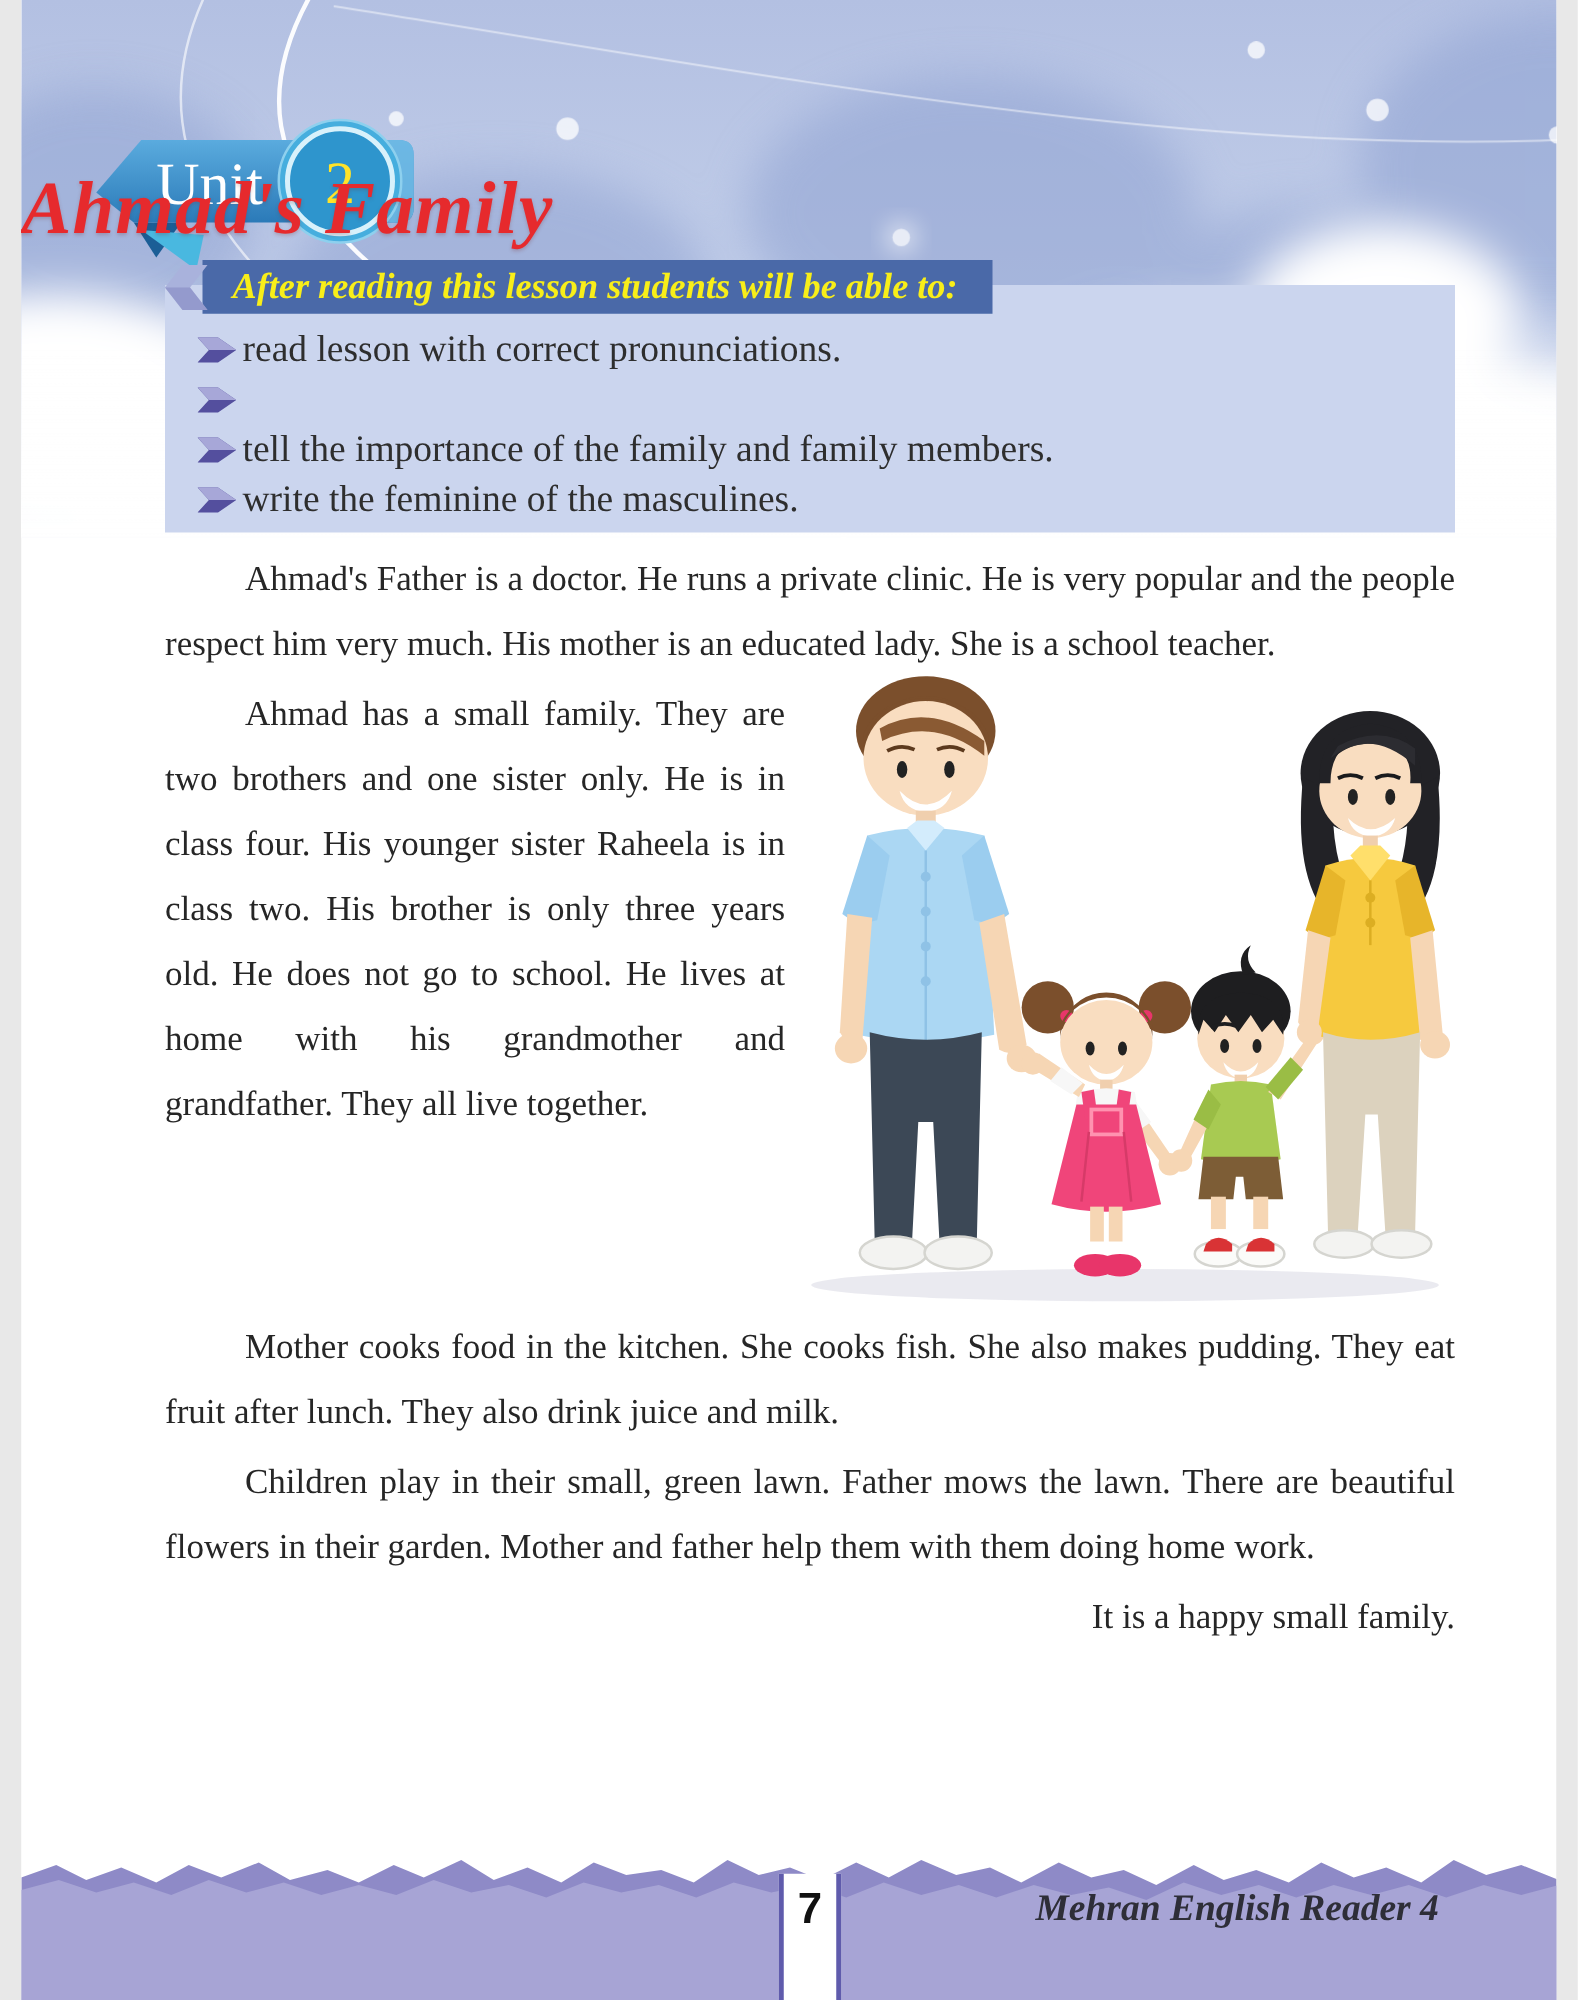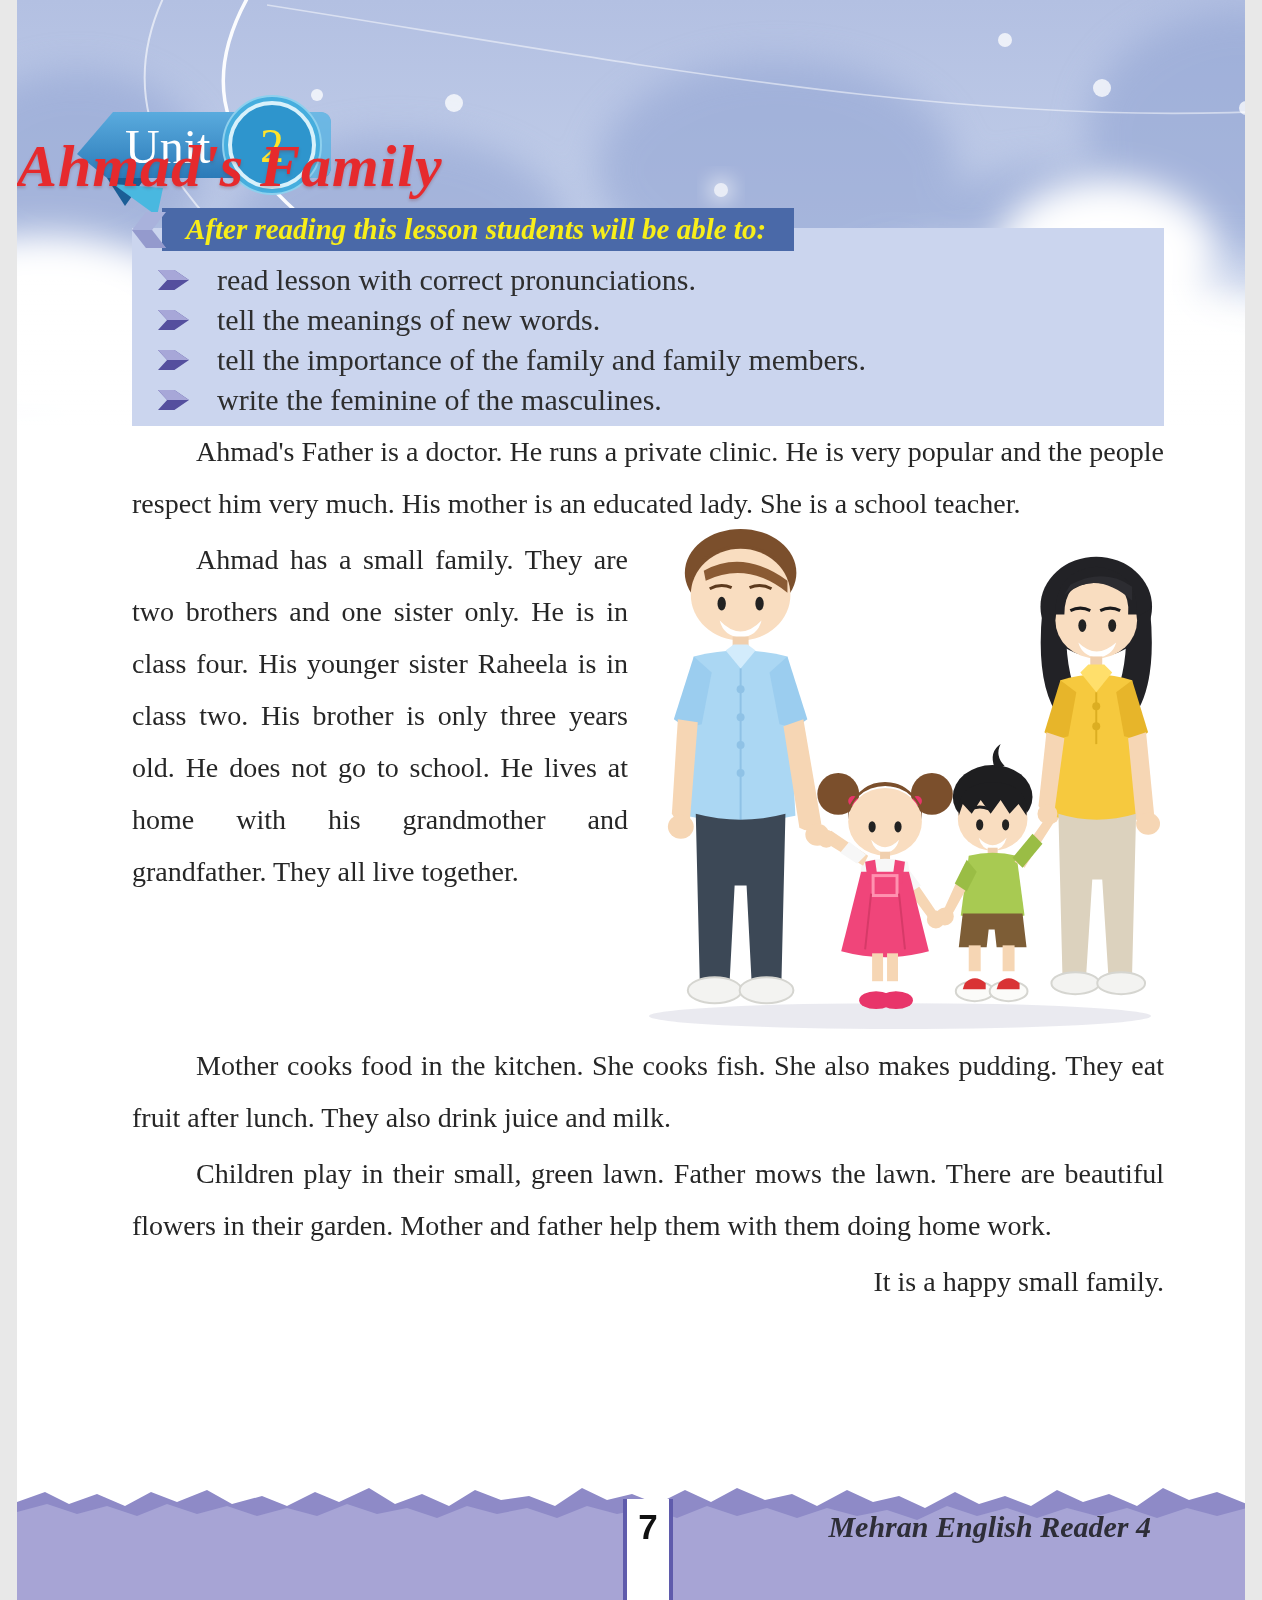--- a/index.html
+++ b/index.html
@@ -9,26 +9,26 @@
   .sky{position:absolute;top:0;left:0;width:1262px;height:430px;}
   .sky svg{display:block;}
   
   .unit-badge{position:absolute;top:92px;left:50px;width:290px;height:150px;}
   
   .page-title{position:absolute;top:132px;left:0;width:1262px;margin:0;
               font-size:60px;font-weight:bold;font-style:italic;color:#e62a2d;
               letter-spacing:1px;text-shadow:0 2px 3px rgba(120,40,40,.25);}
   
   .content{position:absolute;top:228px;left:115px;width:1032px;}
-  .obj-box{position:relative;background:#cbd5ee;padding:32px 10px 6px 26px;margin-bottom:0;}
+  .obj-box{position:relative;background:#cbd5ee;padding:32px 10px 6px 26px;margin-bottom:12px;}
   .obj-banner{position:absolute;top:-20px;left:30px;background:#4a69a8;color:#f8ee19;
               font-style:italic;font-weight:bold;font-size:29px;line-height:43px;
               padding:0 28px 0 24px;white-space:nowrap;}
   .obj-banner .chev{position:absolute;left:-30px;top:4px;}
-  .obj-row{display:flex;align-items:center;gap:28px;height:40px;font-size:30px;color:#2e2e2e;}
+  .obj-row{display:flex;align-items:center;gap:5px;height:40px;font-size:30px;color:#2e2e2e;}
   .obj-row .bullet{flex:0 0 auto;}
   .para{margin:0 0 4px 0;font-size:28px;line-height:52px;color:#262626;
         text-align:justify;text-indent:64px;}
   .para.last{text-align:right;}
   .family-figure{float:right;width:528px;height:524px;margin:-22px 0 4px 8px;}
   .family-figure svg{display:block;width:100%;height:100%;}
   .clear-figure{clear:right;}
   
   .footer{position:absolute;left:0;bottom:0;width:1262px;height:118px;}
   .footer .jag{position:absolute;left:0;top:0;width:1262px;height:118px;}
@@ -137,21 +137,20 @@
           <polygon points="0,2 18,2 34,13 18,24 0,24 10,13" fill="#544f9e"></polygon>
           <polygon points="0,2 18,2 34,13 10,13" fill="#a7a7d8"></polygon>
         </svg>
         <span>read lesson with correct pronunciations.</span>
       </div>
       <div class="obj-row">
         <svg class="bullet" width="31" height="24" viewBox="0 0 34 26">
           <polygon points="0,2 18,2 34,13 18,24 0,24 10,13" fill="#544f9e"></polygon>
           <polygon points="0,2 18,2 34,13 10,13" fill="#a7a7d8"></polygon>
         </svg>
-        <span>tell the meanings of new words.</span>
       </div>
       <div class="obj-row">
         <svg class="bullet" width="31" height="24" viewBox="0 0 34 26">
           <polygon points="0,2 18,2 34,13 18,24 0,24 10,13" fill="#544f9e"></polygon>
           <polygon points="0,2 18,2 34,13 10,13" fill="#a7a7d8"></polygon>
         </svg>
         <span>tell the importance of the family and family members.</span>
       </div>
       <div class="obj-row">
         <svg class="bullet" width="31" height="24" viewBox="0 0 34 26">

